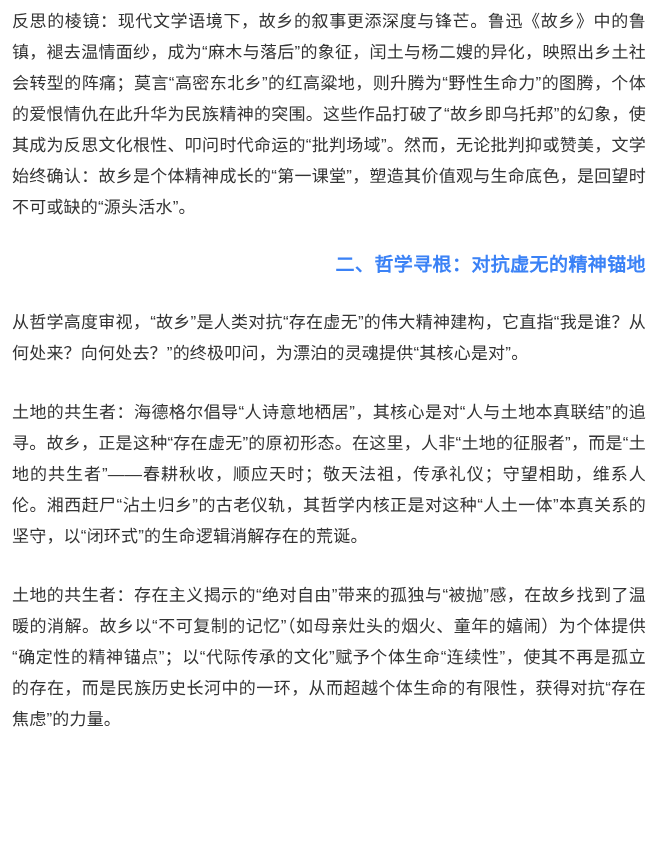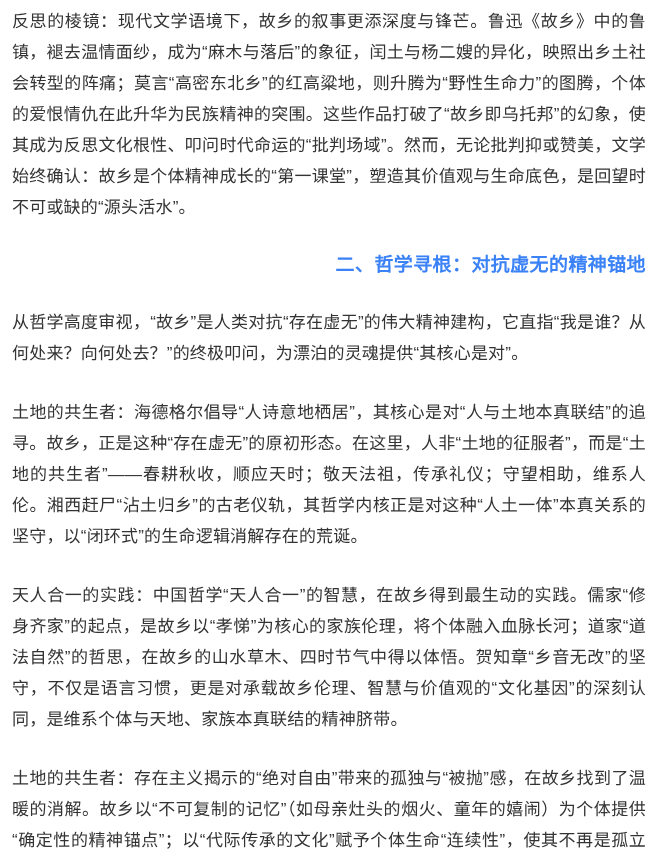--- a/index.html
+++ b/index.html
@@ -44,17 +44,16 @@
 <main class="doc">
 
   <p class="body-para"><strong class="lead">反思的棱镜：</strong><span>现代文学语境下，故乡的叙事更添深度与锋芒。鲁迅《故乡》中的鲁镇，褪去温情面纱，成为“麻木与落后”的象征，闰土与杨二嫂的异化，映照出乡土社会转型的阵痛；莫言“高密东北乡”的红高粱地，则升腾为“野性生命力”的图腾，个体的爱恨情仇在此升华为民族精神的突围。这些作品打破了“故乡即乌托邦”的幻象，使其成为反思文化根性、叩问时代命运的“批判场域”。然而，无论批判抑或赞美，文学始终确认：故乡是个体精神成长的“第一课堂”，塑造其价值观与生命底色，是回望时不可或缺的“源头活水”。</span></p>
 
   <h2 class="section-heading">二、哲学寻根：对抗虚无的精神锚地</h2>
 
   <p class="body-para"><span>从哲学高度审视，“故乡”是人类对抗“存在虚无”的伟大精神建构，它直指“我是谁？从何处来？向何处去？”的终极叩问，为漂泊的灵魂提供“其核心是对”。</span></p>
 
   <p class="body-para"><strong class="lead">土地的共生者：</strong><span>海德格尔倡导“人诗意地栖居”，其核心是对“人与土地本真联结”的追寻。故乡，正是这种“存在虚无”的原初形态。在这里，人非“土地的征服者”，而是“土地的共生者”——春耕秋收，顺应天时；敬天法祖，传承礼仪；守望相助，维系人伦。湘西赶尸“沾土归乡”的古老仪轨，其哲学内核正是对这种“人土一体”本真关系的坚守，以“闭环式”的生命逻辑消解存在的荒诞。</span></p>
 
-  <p class="body-para"><strong class="lead">天人合一的实践：</strong><span>中国哲学“天人合一”的智慧，在故乡得到最生动的实践。儒家“修身齐家”的起点，是故乡以“孝悌”为核心的家族伦理，将个体融入血脉长河；道家“道法自然”的哲思，在故乡的山水草木、四时节气中得以体悟。贺知章“乡音无改”的坚守，不仅是语言习惯，更是对承载故乡伦理、智慧与价值观的“文化基因”的深刻认同，是维系个体与天地、家族本真联结的精神脐带。</span></p>
 
   <p class="body-para"><strong class="lead">土地的共生者：</strong><span>存在主义揭示的“绝对自由”带来的孤独与“被抛”感，在故乡找到了温暖的消解。故乡以“不可复制的记忆”（如母亲灶头的烟火、童年的嬉闹）为个体提供“确定性的精神锚点”；以“代际传承的文化”赋予个体生命“连续性”，使其不再是孤立的存在，而是民族历史长河中的一环，从而超越个体生命的有限性，获得对抗“存在焦虑”的力量。</span></p>
 
 </main>
 
 </body></html>

